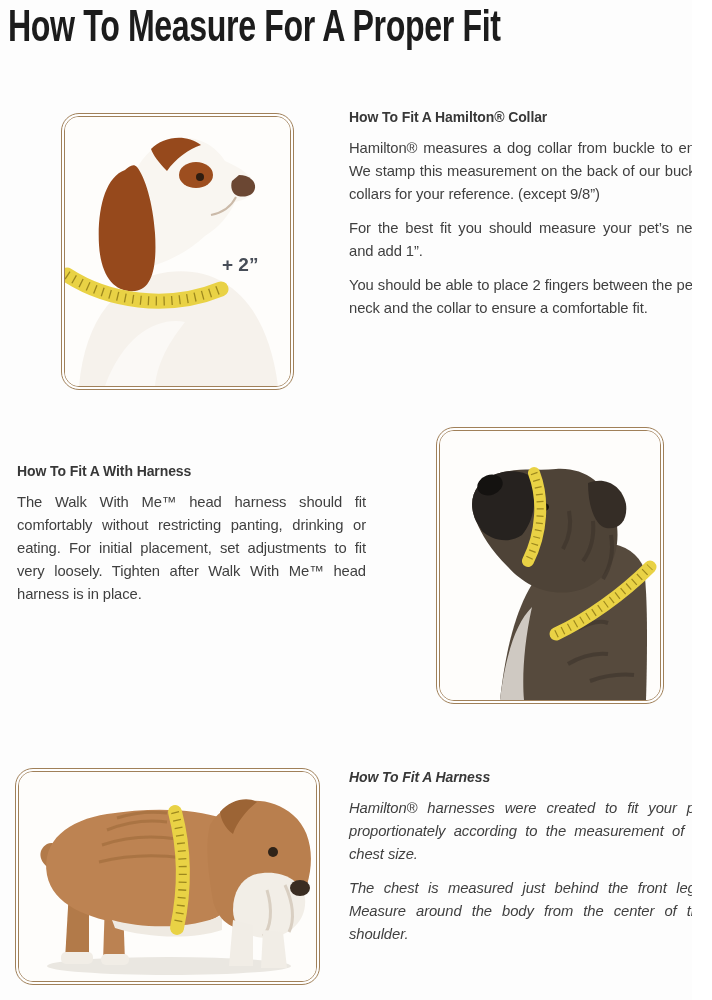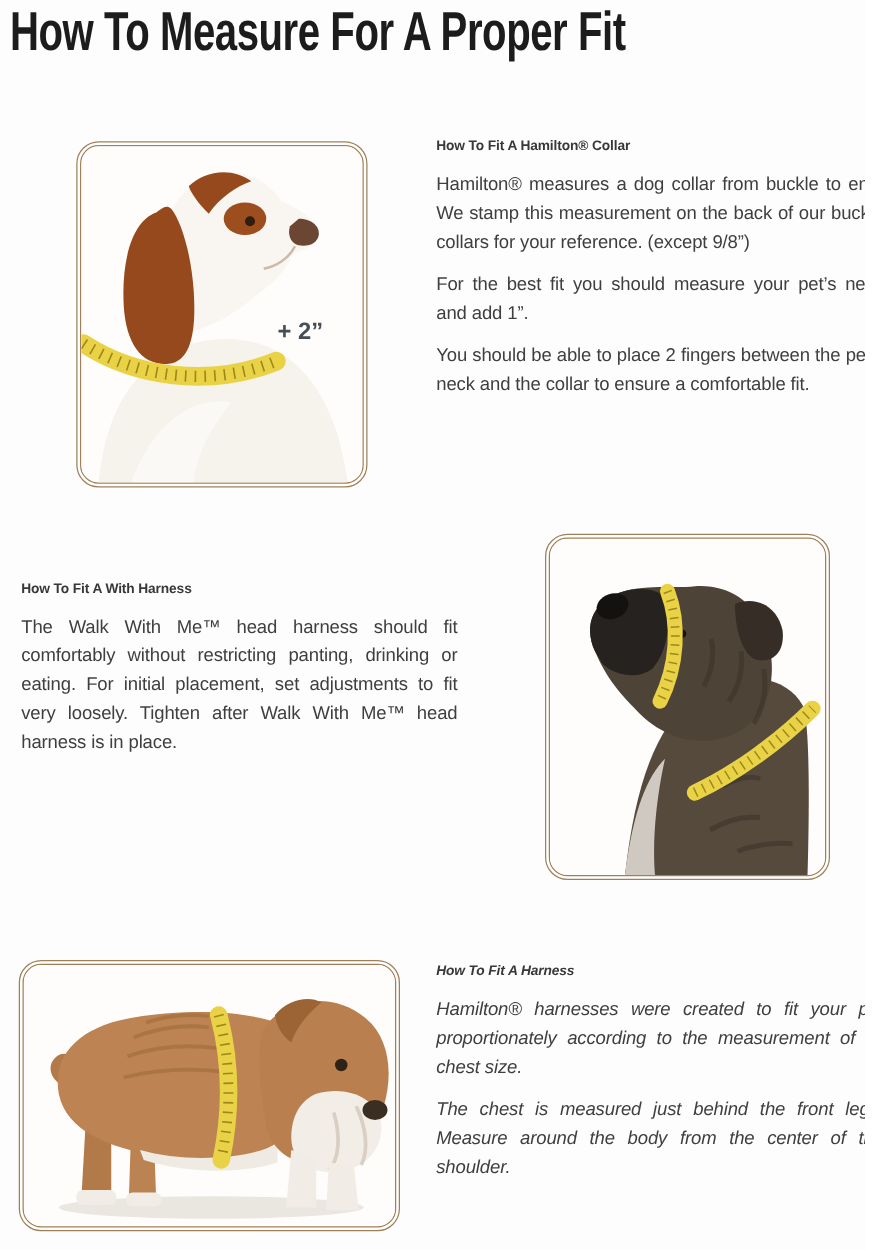--- a/index.html
+++ b/index.html
@@ -36,21 +36,21 @@
   .tb {
     position: absolute;
     color: #3f3f3f;
     font-size: 14.8px;
     line-height: 23px;
     text-align: justify;
     letter-spacing: -0.1px;
   }
   .tb h2 {
     margin: 0 0 10px 0;
-    font-size: 11px;
+    font-size: 14px;
     line-height: 20px;
     font-weight: bold;
     color: #383838;
     text-align: left;
   }
   .tb p { margin: 0 0 11px 0; }
 </style>
 </head>
 <body>
 

